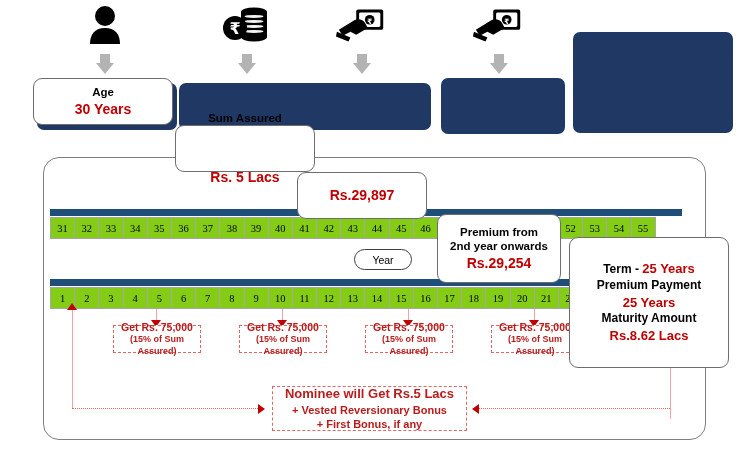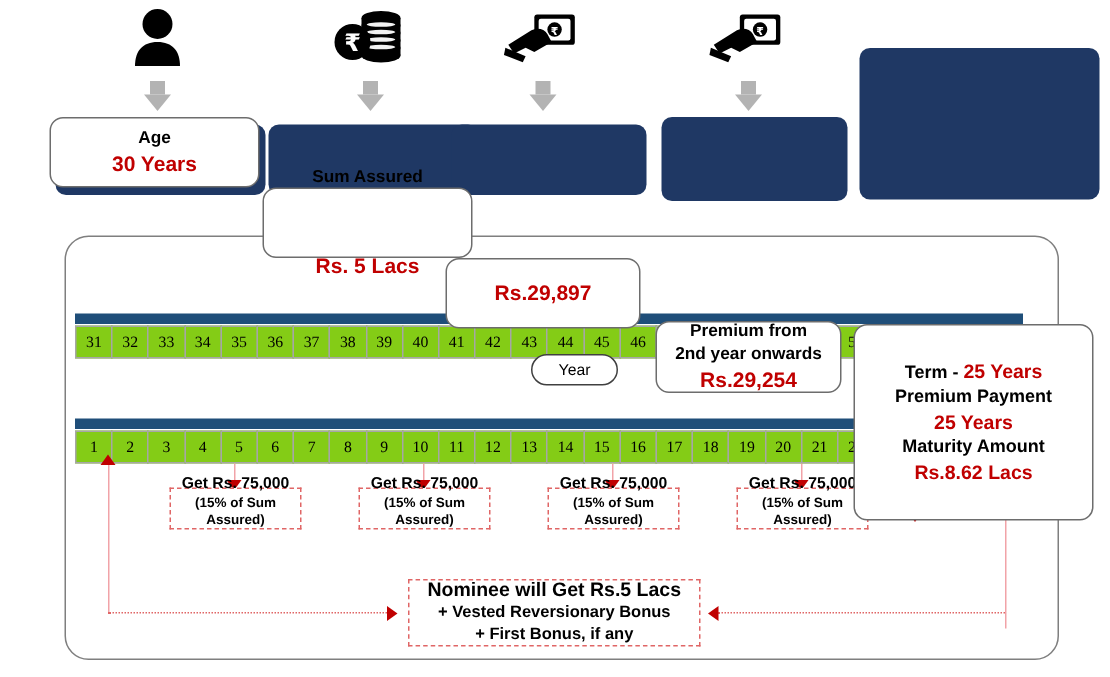--- a/index.html
+++ b/index.html
@@ -101,22 +101,22 @@
     border-top:1.6px dotted #e06666;
   }
 
   
   .callout{
     position:absolute;
     border:1.5px dashed #e06666;
     background:#fff;
     box-sizing:border-box;
     text-align:center;
-    display:flex;flex-direction:column;justify-content:flex-end;
-    color:#000000;
+    display:flex;flex-direction:column;justify-content:center;
+    color:#b91c1c;
   }
   .co-t1{font-size:10.5px;font-weight:bold;line-height:1.25;}
   .co-t2{font-size:9px;font-weight:bold;line-height:1.25;}
   .co-big{font-size:13px;font-weight:bold;line-height:1.3;}
   .co-mid{font-size:11px;font-weight:bold;line-height:1.3;}
 </style>
 </head>
 <body>
 
 <div class="stage">
@@ -207,21 +207,21 @@
         <path d="M4 26 L20 16 C24 13.8 29 15 31 18.5 L34 24 L22 31 L16 28 L8 32 Z" fill="#000"></path>
         <path d="M2 28 L16 34 L14 38 L1 33 Z" fill="#000"></path>
       </svg>
     </div>
     <div style="margin-top:2px;">
       <div class="arrow-stem"></div>
         <div class="arrow-down-grey"></div>
     </div>
   </div>
   <div class="card-shadow" style="left:441px;top:78px;width:124px;height:56px;"></div>
-  <div class="card" style="left:437px;top:73px;width:124px;height:48px;">
+  <div class="card" style="left:437px;top:73px;width:124px;height:69px;">
     <div class="lbl">Premium from</div>
     <div class="lbl">2nd year onwards</div>
     <div class="val">Rs.29,254</div>
   </div>
 
   <div class="card-shadow" style="left:573px;top:32px;width:160px;height:101px;"></div>
   <div class="card" style="left:569px;top:27px;width:160px;height:131px;">
     <div class="term-line">
       <span>Term  -</span>
       <span class="term-red">25 Years</span>
@@ -258,21 +258,21 @@
       <div class="cell">48</div>
       <div class="cell">49</div>
       <div class="cell">50</div>
       <div class="cell">51</div>
       <div class="cell">52</div>
       <div class="cell">53</div>
       <div class="cell">54</div>
       <div class="cell">55</div>
     </div>
 
-  <div class="pill" style="left:354px;top:236px;">Year</div>
+  <div class="pill" style="left:354px;top:249px;">Year</div>
 
   <div class="bar" style="left:50px;top:279px;width:632px;"></div>
   <div class="row" id="year-row" style="left:50px;top:287px;">
       <div class="cell">1</div>
       <div class="cell">2</div>
       <div class="cell">3</div>
       <div class="cell">4</div>
       <div class="cell">5</div>
       <div class="cell">6</div>
       <div class="cell">7</div>

